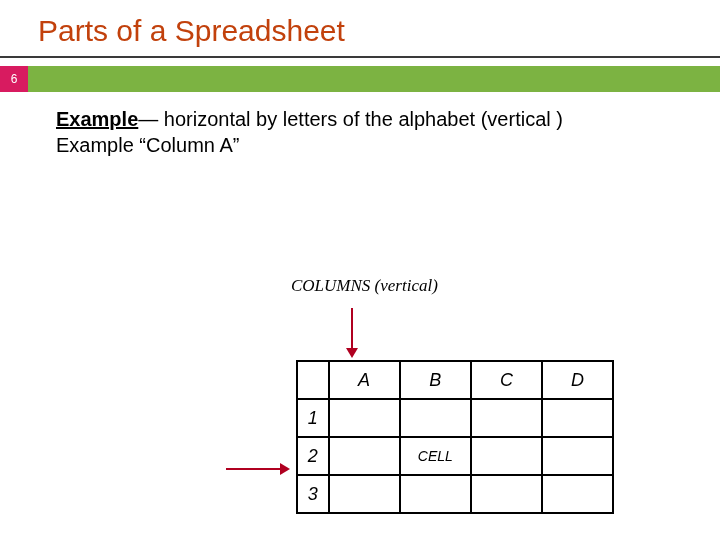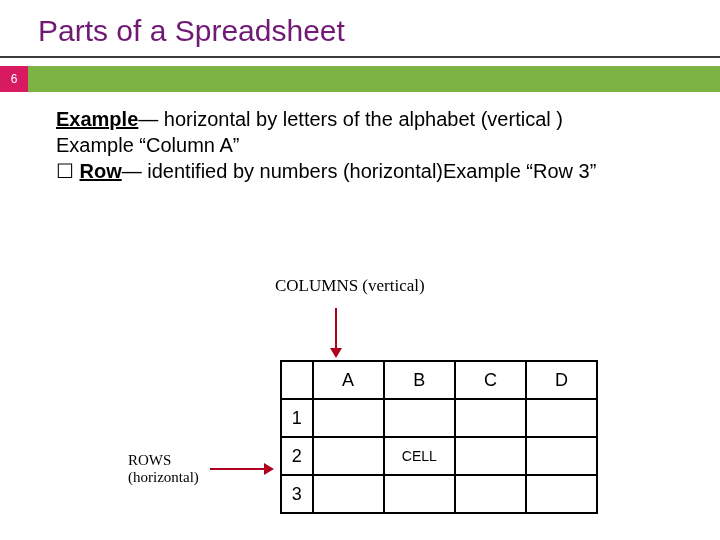--- a/index.html
+++ b/index.html
@@ -8,21 +8,21 @@
     height: 540px;
     background: #fff;
     font-family: Arial, Helvetica, sans-serif;
     color: #000;
     position: relative;
     overflow: hidden;
   }
   .title {
     font-size: 30px;
     padding: 14px 0 8px 38px;
-    color: #701a75;
+    color: #c2410c;
   }
   .title-rule {
     border: none;
     border-top: 2px solid #3a3a3a;
     margin: 0 0 0 0;
   }
   .bar-row {
     display: flex;
     margin-top: 8px;
     height: 26px;
@@ -42,24 +42,25 @@
   }
   .content {
     padding: 14px 40px 0 56px;
     font-size: 20px;
     line-height: 1.3;
   }
   .content .term { font-weight: bold; text-decoration: underline; }
   .content .cb { font-family: Arial; }
   .diagram-area {
     position: absolute;
-    left: 0;
+    left: 16px;
     top: 290px;
     width: 598px;
     height: 240px;
+    font-style: italic;
   }
   .col-label {
     position: absolute;
     left: 275px;
     top: -14px;
     font-size: 17px;
     font-family: "Times New Roman", serif;
   }
   .arrow-down {
     position: absolute;
@@ -129,23 +130,20 @@
 <div class="bar-row">
   <div class="page-num">6</div>
   <div class="green-bar"></div>
 </div>
 
 <div class="content">
   <p>
     <span class="term">Example</span><span>— horizontal by letters of the alphabet (vertical )</span>
   </p>
   <p>Example “Column A”</p>
-  <p>
-    <span class="cb">☐ </span><span class="term">Row</span><span>— identified by numbers (horizontal)Example “Row 3”</span>
-  </p>
 </div>
 
 <div class="diagram-area">
   <div class="col-label">COLUMNS  (vertical)</div>
   <div class="arrow-down"></div>
 
   <table class="grid">
     <tbody>
         <tr>
       <th class="rowhead"></th>
@@ -171,18 +169,14 @@
     <tr>
       <td class="rowhead">3</td>
       <td></td>
       <td></td>
       <td></td>
       <td></td>
     </tr>
   </tbody>
     </table>
 
-  <div class="rows-label">
-    <span>ROWS</span><br>
-    <span>(horizontal)</span>
-  </div>
   <div class="arrow-right"></div>
 </div>
 
 </body></html>

